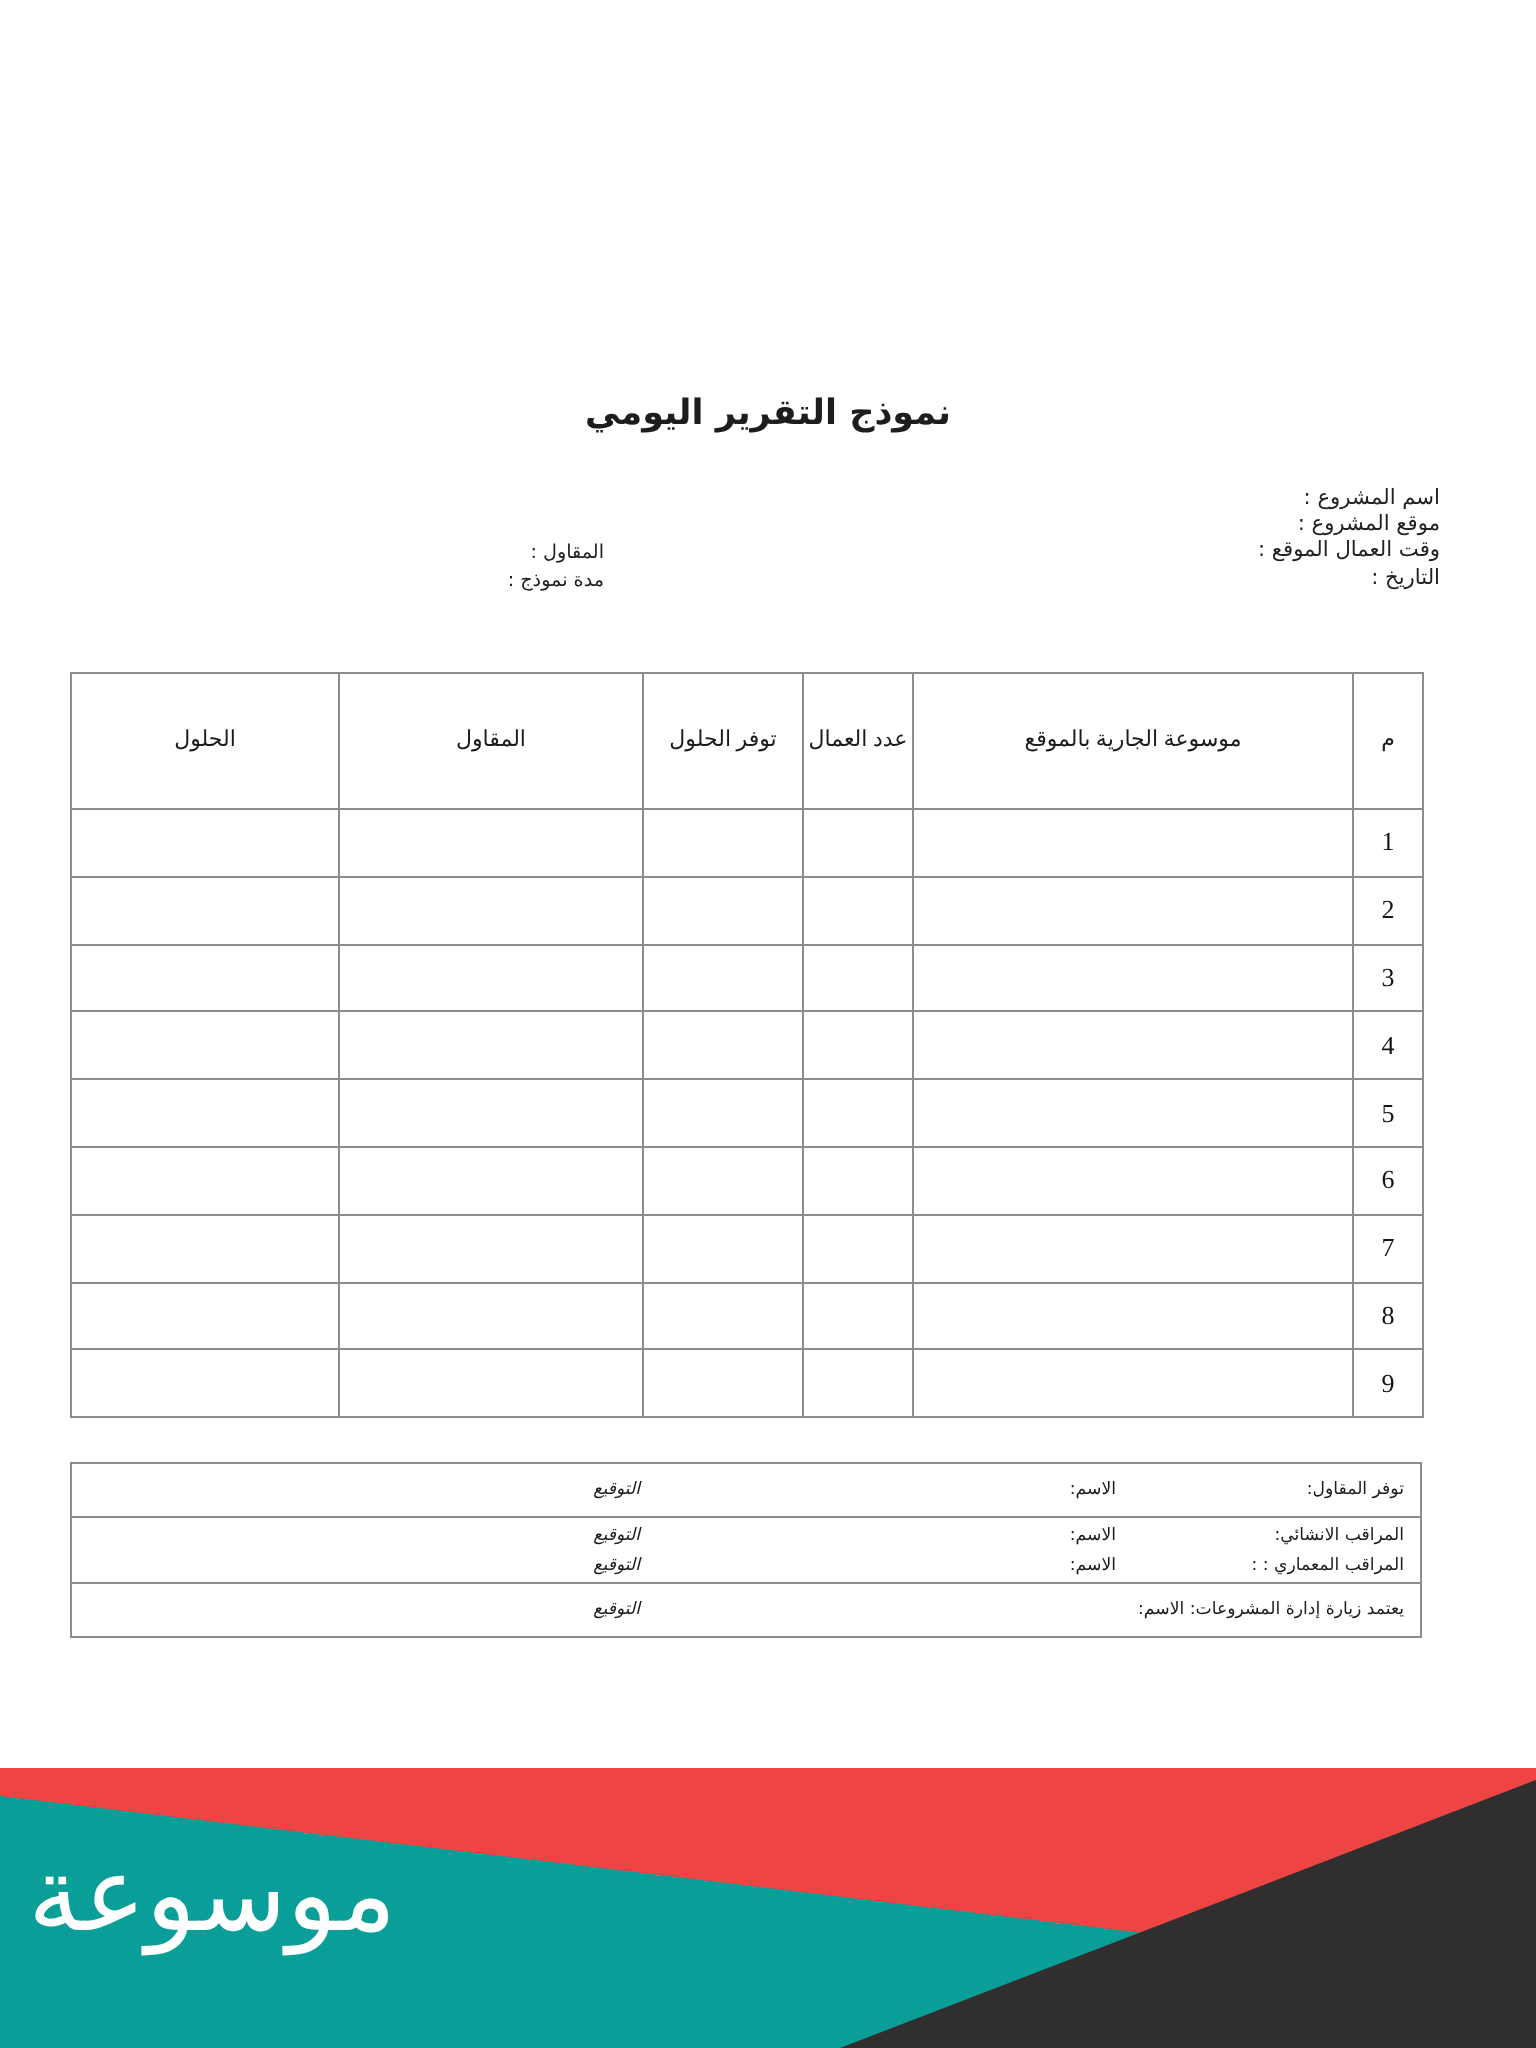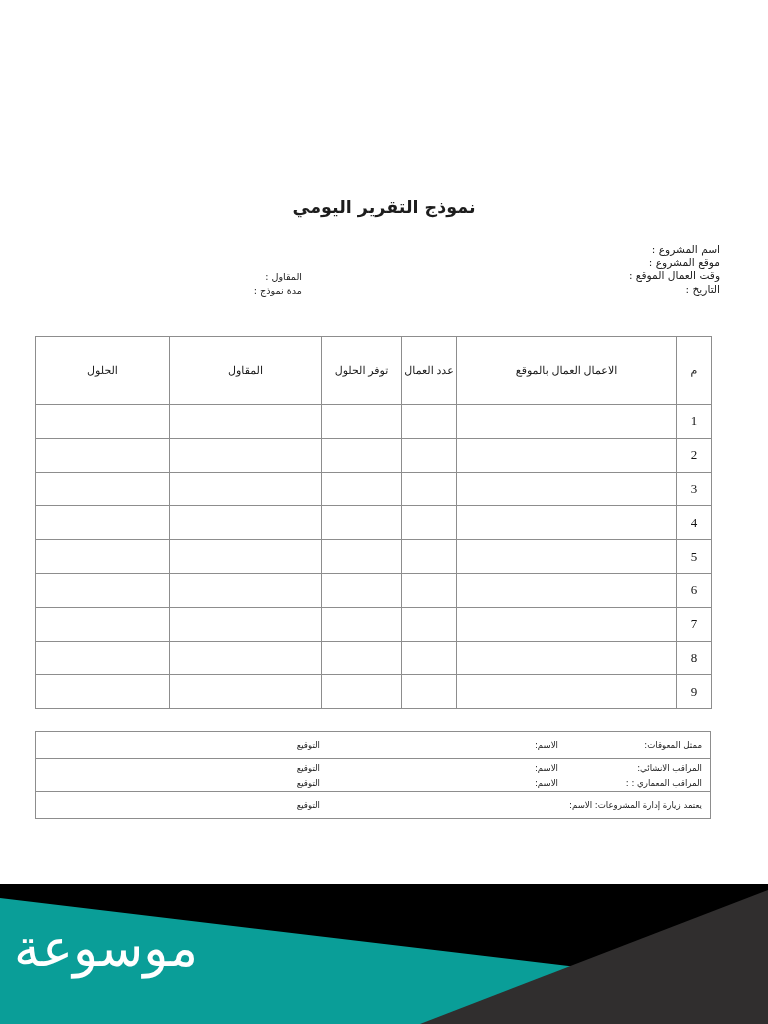--- a/index.html
+++ b/index.html
@@ -132,33 +132,33 @@
   }
   .sig-line {
     position: relative;
     display: block;
     height: 15px;
     line-height: 15px;
     white-space: nowrap;
   }
   .sig-role  { position: absolute; right: 8px;   top: 0; }
   .sig-name  { position: absolute; right: 152px; top: 0; }
-  .sig-sign  { position: absolute; right: 390px; top: 0; }
+  .sig-sign  { position: absolute; right: 390px; top: 0; font-style: italic; }
 
   .sign-row-1 .sig-grid { padding-top: 6px; }
   .sign-row-3 .sig-grid { padding-top: 6px; }
   .sign-row-2 .sig-grid { padding-top: 2px; }
 
   
   .banner {
     position: absolute;
     left: 0; top: 884px;
     width: 768px; height: 140px;
     overflow: hidden;
-    background: #000000;
+    background: #ef4444;
     padding-left: 32px;
   }
   .banner svg { display: block; }
   .brand-word {
     position: absolute;
     left: 14px;
     top: 38px;
     font-size: 52px;
     line-height: 1;
     color: #ffffff;
@@ -191,21 +191,21 @@
       <col class="col-no">
         <col class="col-works">
         <col class="col-labor">
       <col class="col-mat">
         <col class="col-obst">
         <col class="col-sol">
     </colgroup>
     <thead>
       <tr>
         <th>م</th>
-        <th>الاعمال العمال بالموقع</th>
+        <th>موسوعة الجارية بالموقع</th>
         <th class="th-sm">عدد العمال</th>
         <th>توفر الحلول</th>
         <th>المقاول</th>
         <th>الحلول</th>
       </tr>
     </thead>
     <tbody>
       <tr>
         <td class="cell-no">1</td>
         <td></td>
@@ -280,21 +280,21 @@
       </tr>
     </tbody>
   </table>
 
   <table class="sign-table">
     <tbody>
       <tr class="sign-row-1">
         <td>
           <span class="sig-grid">
             <span class="sig-line">
-              <span class="sig-role">ممثل المعوقات:</span>
+              <span class="sig-role">توفر المقاول:</span>
               <span class="sig-name">الاسم:</span>
               <span class="sig-sign">التوقيع</span>
             </span>
           </span>
         </td>
       </tr>
       <tr class="sign-row-2">
         <td>
           <span class="sig-grid">
             <span class="sig-line">

